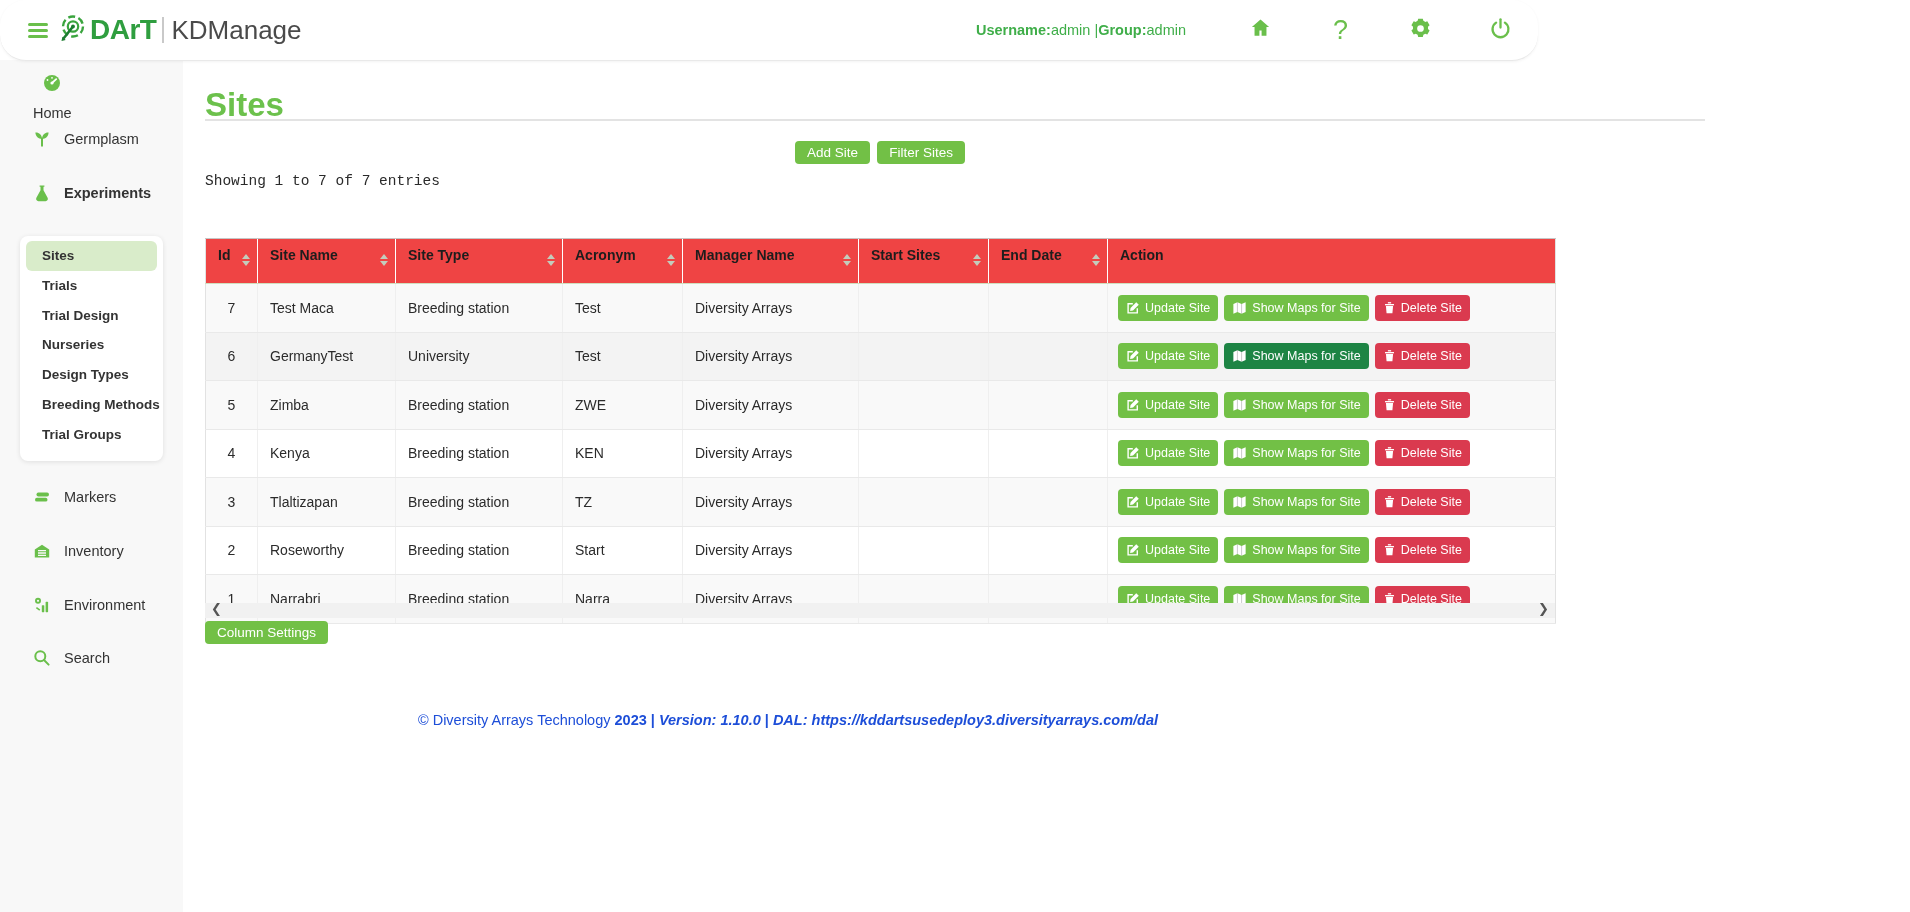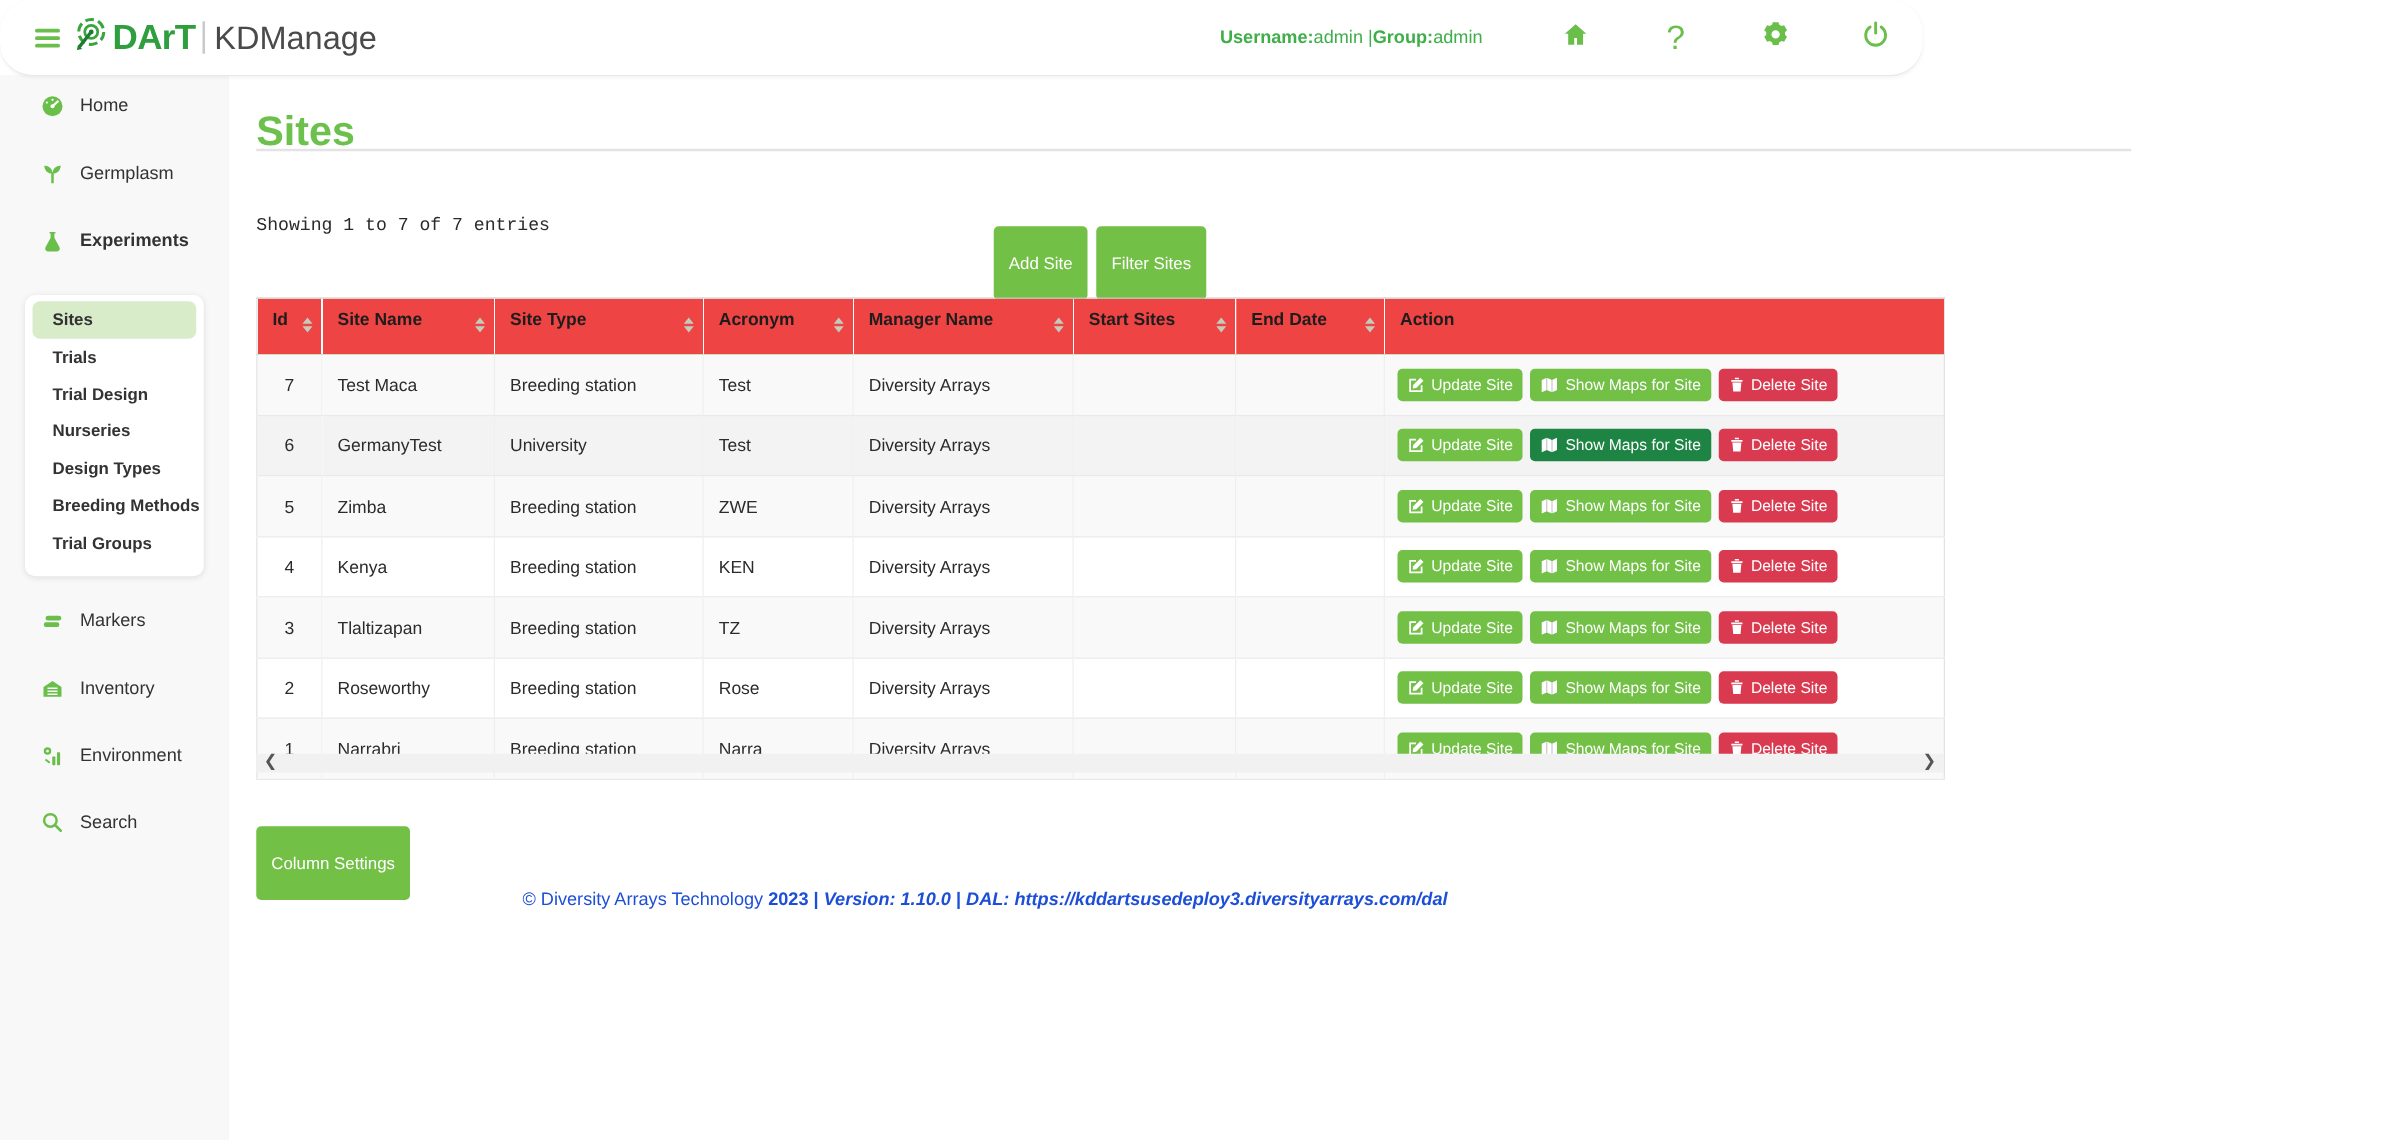--- a/index.html
+++ b/index.html
@@ -34,22 +34,22 @@
   .subitem{height:29.8px;line-height:29.8px;padding-left:22px;font-size:13.5px;font-weight:bold;
            color:#333;cursor:pointer;white-space:nowrap;}
   .subitem.active{background:#d9ecca;border-radius:6px;margin:0 6px;padding-left:16px;}
 
   
   .main{position:absolute;left:183px;top:60px;right:0;bottom:0;background:#fff;}
   .page-title{position:absolute;left:22px;top:4px;font-size:33px;font-weight:bold;color:#6cc14c;}
   .divider{position:absolute;left:22px;top:59px;width:1500px;height:2px;background:#e3e3e3;}
   .toolbar{position:absolute;left:22px;top:81px;width:1350px;display:flex;justify-content:center;gap:7px;}
   .btn{display:inline-flex;align-items:center;gap:5px;background:#72c046;color:#fff;border:none;
-       border-radius:4px;font-size:13.5px;padding:22px 12px;cursor:pointer;
-       font-family:"Liberation Sans",sans-serif;margin-top:40px;}
+       border-radius:4px;font-size:13.5px;padding:4px 12px;cursor:pointer;
+       font-family:"Liberation Sans",sans-serif;}
   .showing{position:absolute;left:22px;top:113px;font-size:14.5px;color:#2a2a2a;font-family:Liberation Mono, monospace;}
   .pagination{position:absolute;left:22px;top:131px;width:1350px;display:flex;
               justify-content:flex-end;gap:6px;}
   .page-btn{background:#d7ebc5;color:#fff;border:none;border-radius:4px;font-size:13px;
             padding:5px 11px;cursor:default;font-family:"Liberation Sans",sans-serif;}
 
   
   .table-wrap{position:absolute;left:22px;top:178px;width:1350px;}
   table.sites{border-collapse:collapse;table-layout:fixed;width:1350px;
               border-left:1px solid #e2e2e2;border-right:1px solid #e2e2e2;}
@@ -135,21 +135,21 @@
 <nav class="sidebar">
   <div class="submenu-card">
       <div class="subitem active">Sites</div>
       <div class="subitem">Trials</div>
       <div class="subitem">Trial Design</div>
       <div class="subitem">Nurseries</div>
       <div class="subitem">Design Types</div>
       <div class="subitem">Breeding Methods</div>
       <div class="subitem">Trial Groups</div>
     </div>
-<div class="nav-item" style="top: 14px;">
+<div class="nav-item" style="top: 14px; flex-direction: column;">
       <span class="icn"><svg width="18" height="18" viewBox="0 0 18 18">
           <circle cx="9" cy="9" r="8" fill="#6abf4b"></circle>
           <path d="M9 9 L13.2 5.2" stroke="#fff" stroke-width="1.8" stroke-linecap="round"></path>
           <circle cx="9" cy="9" r="1.6" fill="#fff"></circle>
           <circle cx="4.5" cy="6" r="0.9" fill="#fff"></circle>
           <circle cx="9" cy="3.8" r="0.9" fill="#fff"></circle>
         </svg></span>
       <span>Home</span>
     </div>
     <div class="nav-item" style="top: 68px;">
@@ -354,21 +354,21 @@
                 </svg>Show Maps for Site</button><button class="abtn red"><svg width="13" height="14" viewBox="0 0 16 16">
                   <path d="M6 1.6 H10" stroke="#fff" stroke-width="1.6"></path>
                   <path d="M2.5 3.9 H13.5" stroke="#fff" stroke-width="1.7"></path>
                   <path d="M3.6 5.6 H12.4 L11.6 14.4 H4.4 Z" fill="#fff"></path>
                 </svg>Delete Site</button></td>
           </tr>
           <tr>
             <td>2</td>
             <td>Roseworthy</td>
             <td>Breeding station</td>
-            <td>Rose</td>
+            <td>Start</td>
             <td>Diversity Arrays</td>
             <td></td>
             <td></td>
             <td class="action-cell"><button class="abtn green"><svg width="14" height="14" viewBox="0 0 16 16">
                   <path d="M12.9 8.2V13.6H2.4V3.1H7.8" stroke="#fff" stroke-width="1.6" fill="none"></path>
                   <path d="M11.7 1.3 L14.6 4.2 L8 10.8 L4.7 11.3 L5.2 8Z" fill="#fff"></path>
                 </svg>Update Site</button><button class="abtn green"><svg width="15" height="14" viewBox="0 0 16 16">
                   <path d="M1 3.4 L5.6 1.4 L10.4 3.4 L15 1.4 V12.6 L10.4 14.6 L5.6 12.6 L1 14.6 Z" fill="#fff"></path>
                   <path d="M5.6 1.4 V12.6 M10.4 3.4 V14.6" stroke="rgba(0,0,0,.22)" stroke-width="1.1"></path>
                 </svg>Show Maps for Site</button><button class="abtn red"><svg width="13" height="14" viewBox="0 0 16 16">

